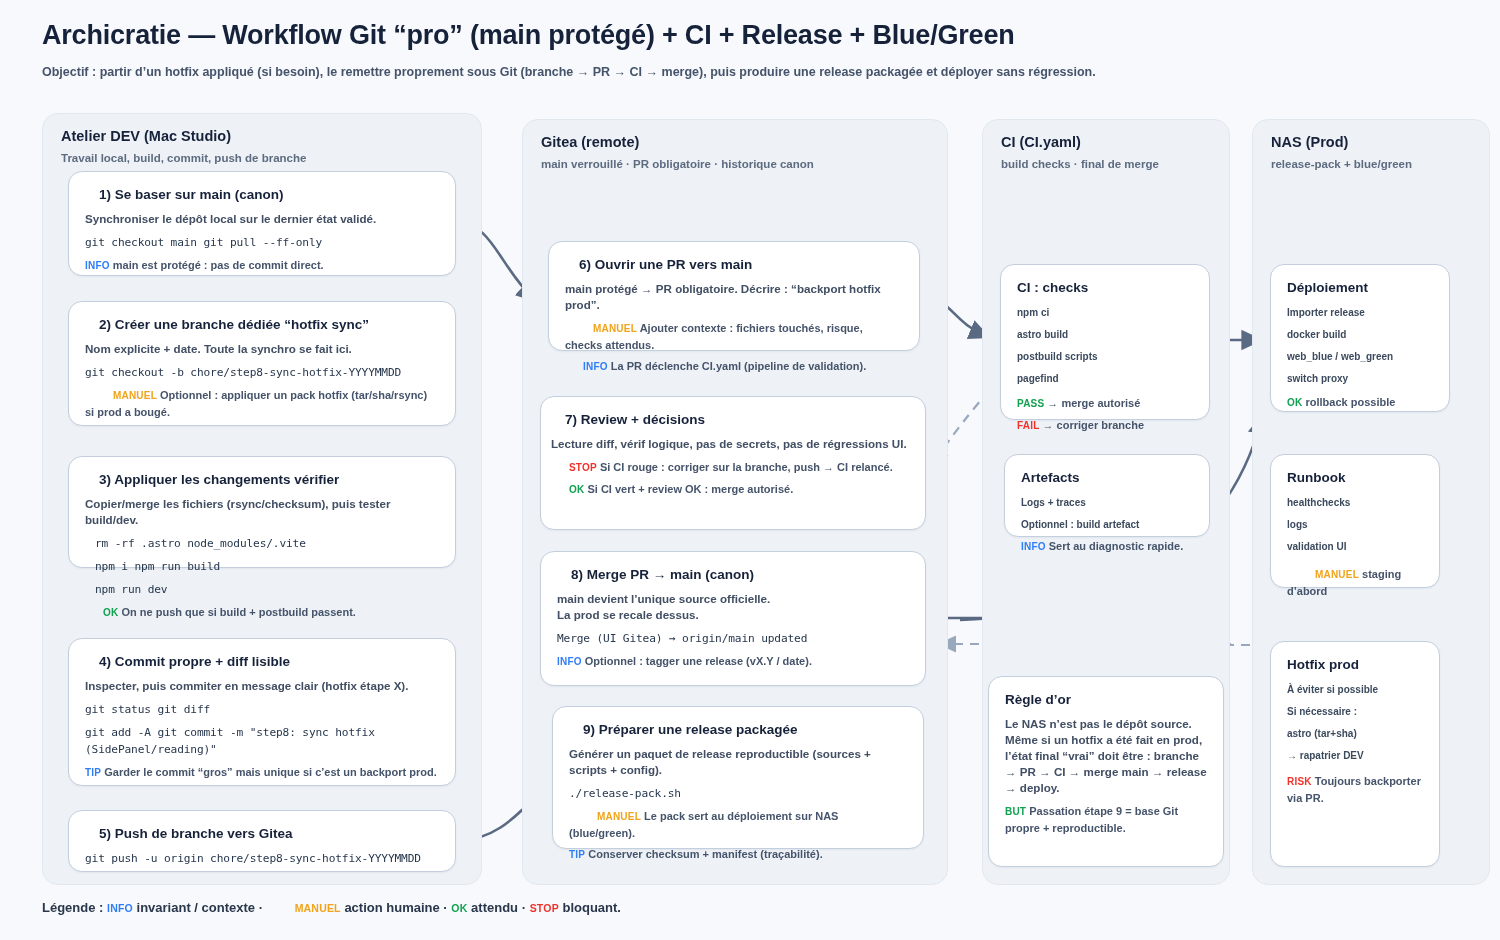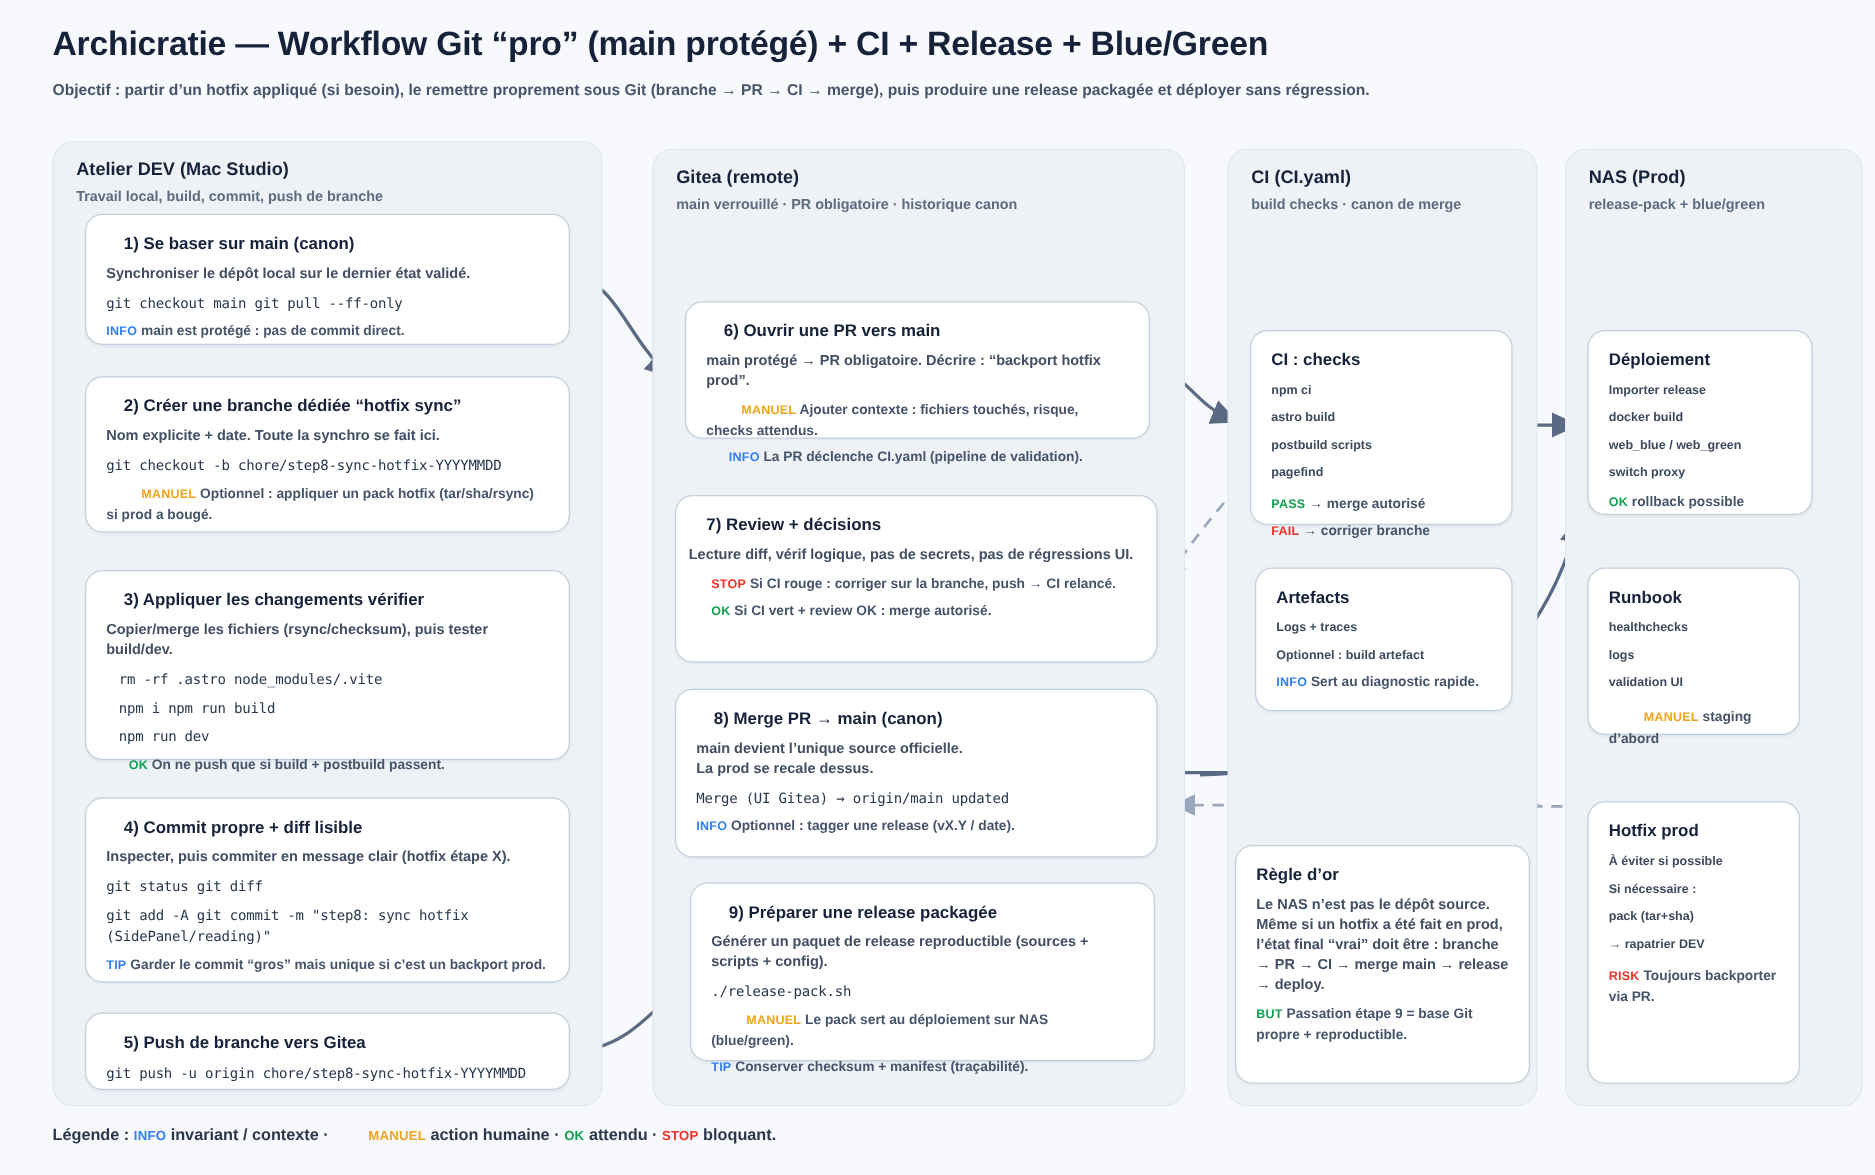--- a/index.html
+++ b/index.html
@@ -89,31 +89,31 @@
   .t-ok{color:#12a150;}
   .t-pass{color:#12a150;}
   .t-but{color:#12a150;}
   .t-stop{color:#f0322b;}
   .t-fail{color:#f0322b;}
   .t-risk{color:#f0322b;}
 
   
   .c1{left:68px; top:171px; width:388px; height:105px;}
   .c2{left:68px; top:301px; width:388px; height:125px;}
-  .c3{left:68px; top:456px; width:388px; height:152px;}
+  .c3{left:68px; top:456px; width:388px; height:112px;}
   .c4{left:68px; top:638px; width:388px; height:148px;}
   .c5{left:68px; top:810px; width:388px; height:62px;}
   
   .c6{left:548px; top:241px; width:372px; height:110px;}
   .c7{left:540px; top:396px; width:386px; height:134px;padding-left:10px;}
   .c8{left:540px; top:551px; width:386px; height:135px;}
   .c9{left:552px; top:706px; width:372px; height:143px;}
   
   .cc1{left:1000px;top:264px; width:210px; height:156px;}
-  .cc2{left:1004px;top:454px; width:206px; height:115px;}
+  .cc2{left:1004px;top:454px; width:206px; height:83px;}
   .cc3{left:988px; top:676px; width:236px; height:191px;}
   
   .cn1{left:1270px;top:264px; width:180px; height:148px;}
   .cn2{left:1270px;top:454px; width:170px; height:134px;}
   .cn3{left:1270px;top:641px; width:170px; height:226px;}
 
   .kv{
     margin:0 0 4px 0;font-size:10px;line-height:18px;
     font-weight:bold;color:#3c4a5e;
   }
@@ -268,21 +268,21 @@
       <span>Le pack sert au déploiement sur NAS (blue/green).</span>
     </div>
     <div class="note lastn">
       <span class="tag t-tip">TIP</span>
       <span>Conserver checksum + manifest (traçabilité).</span>
     </div>
   </div>
 
   <div class="col ci">
     <div class="col-title">CI (CI.yaml)</div>
-    <div class="col-sub">build checks · canon de merge</div>
+    <div class="col-sub">build checks · final de merge</div>
   </div>
 
   <div class="card cc1">
     <h3>CI : checks</h3>
     <div class="kv">npm ci</div>
     <div class="kv">astro build</div>
     <div class="kv">postbuild scripts</div>
     <div class="kv" style="margin-bottom:7px">pagefind</div>
     <div class="note">
       <span class="tag t-pass">PASS</span>
@@ -340,21 +340,21 @@
     <div class="note lastn">
       <span class="tag t-manuel">MANUEL</span>
       <span>staging d’abord</span>
     </div>
   </div>
 
   <div class="card cn3">
     <h3>Hotfix prod</h3>
     <div class="kv">À éviter si possible</div>
     <div class="kv">Si nécessaire :</div>
-    <div class="kv">pack (tar+sha)</div>
+    <div class="kv">astro (tar+sha)</div>
     <div class="kv" style="margin-bottom:8px">→ rapatrier DEV</div>
     <div class="note lastn">
       <span class="tag t-risk">RISK</span>
       <span>Toujours backporter via PR.</span>
     </div>
   </div>
 
   <div class="legend">
     <span>Légende :</span>
     <span class="tag t-info">INFO</span>

